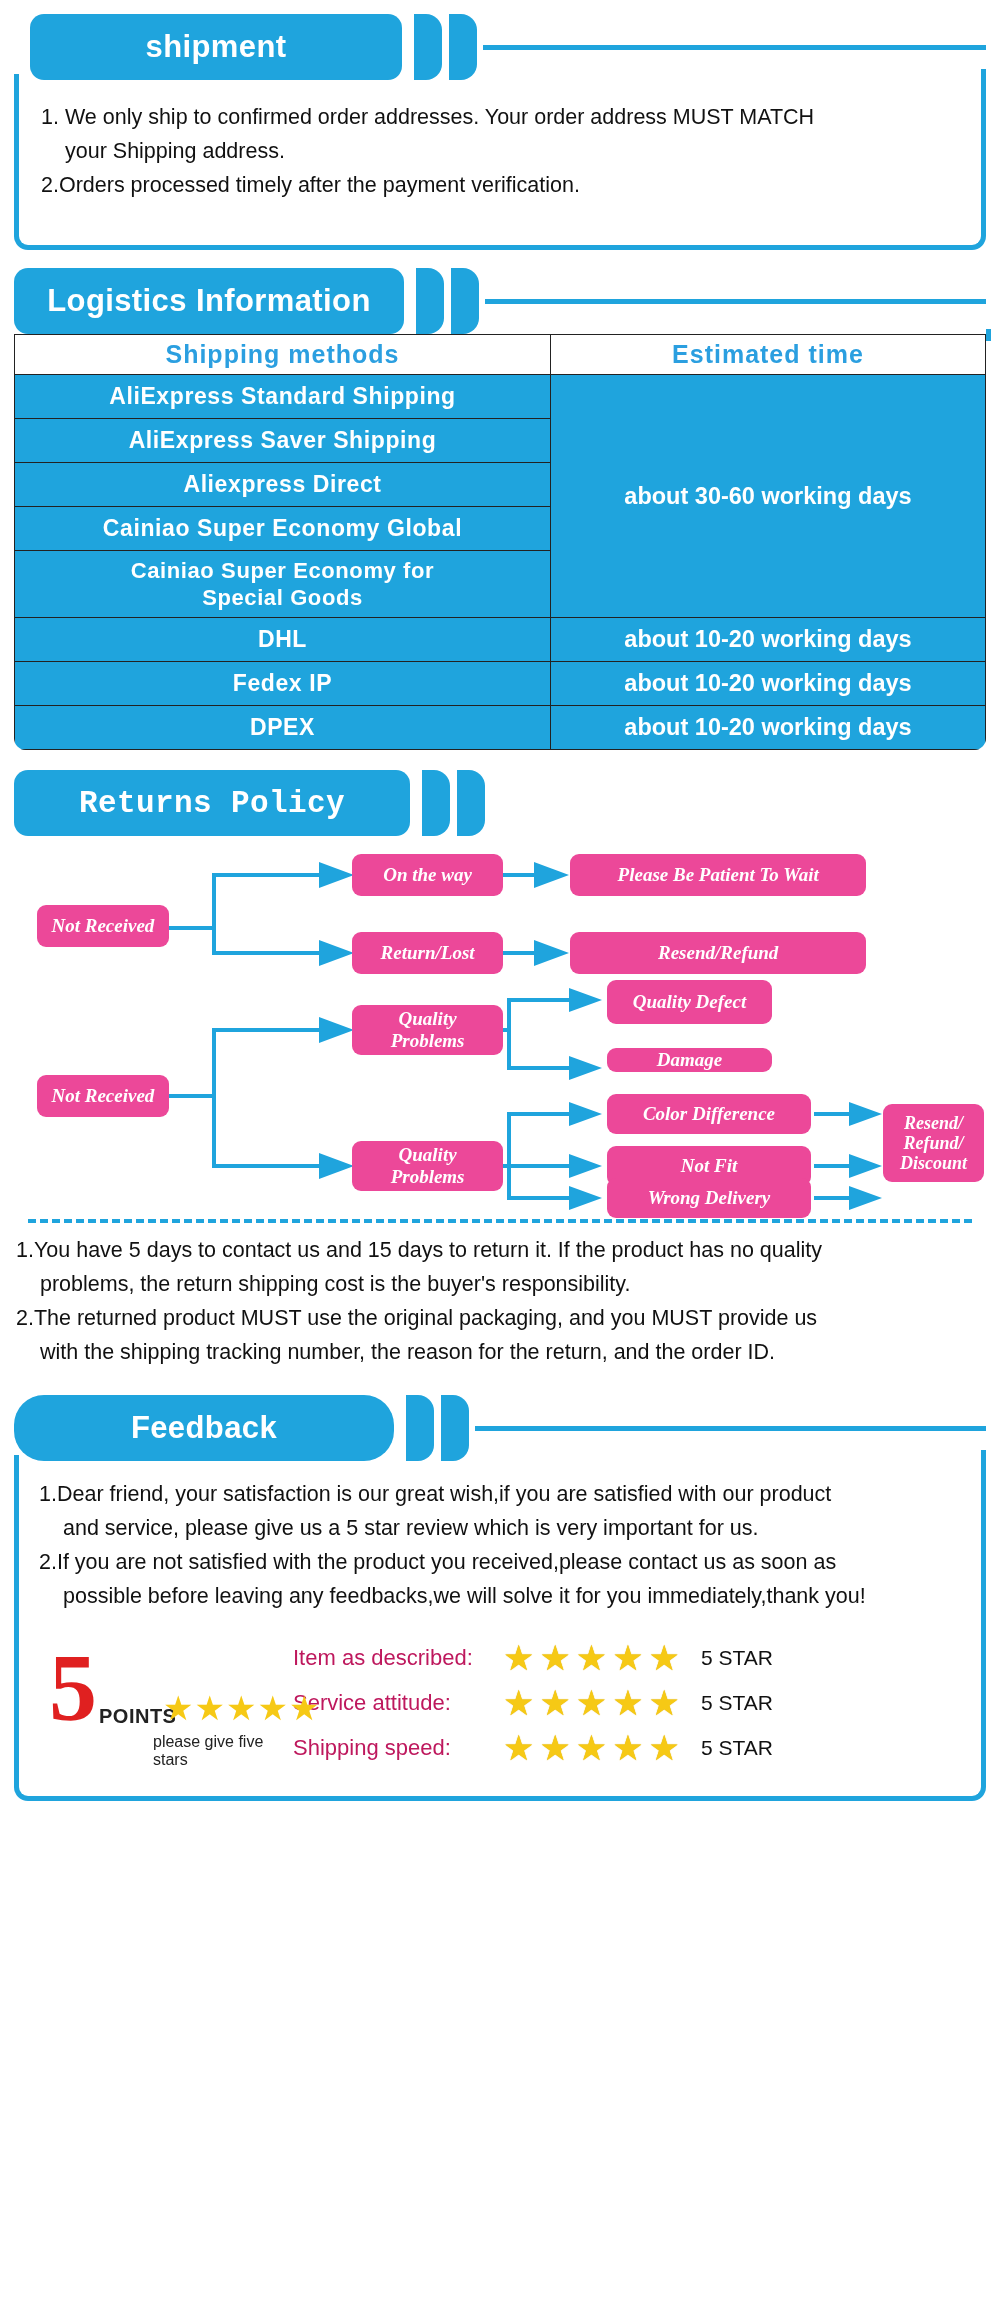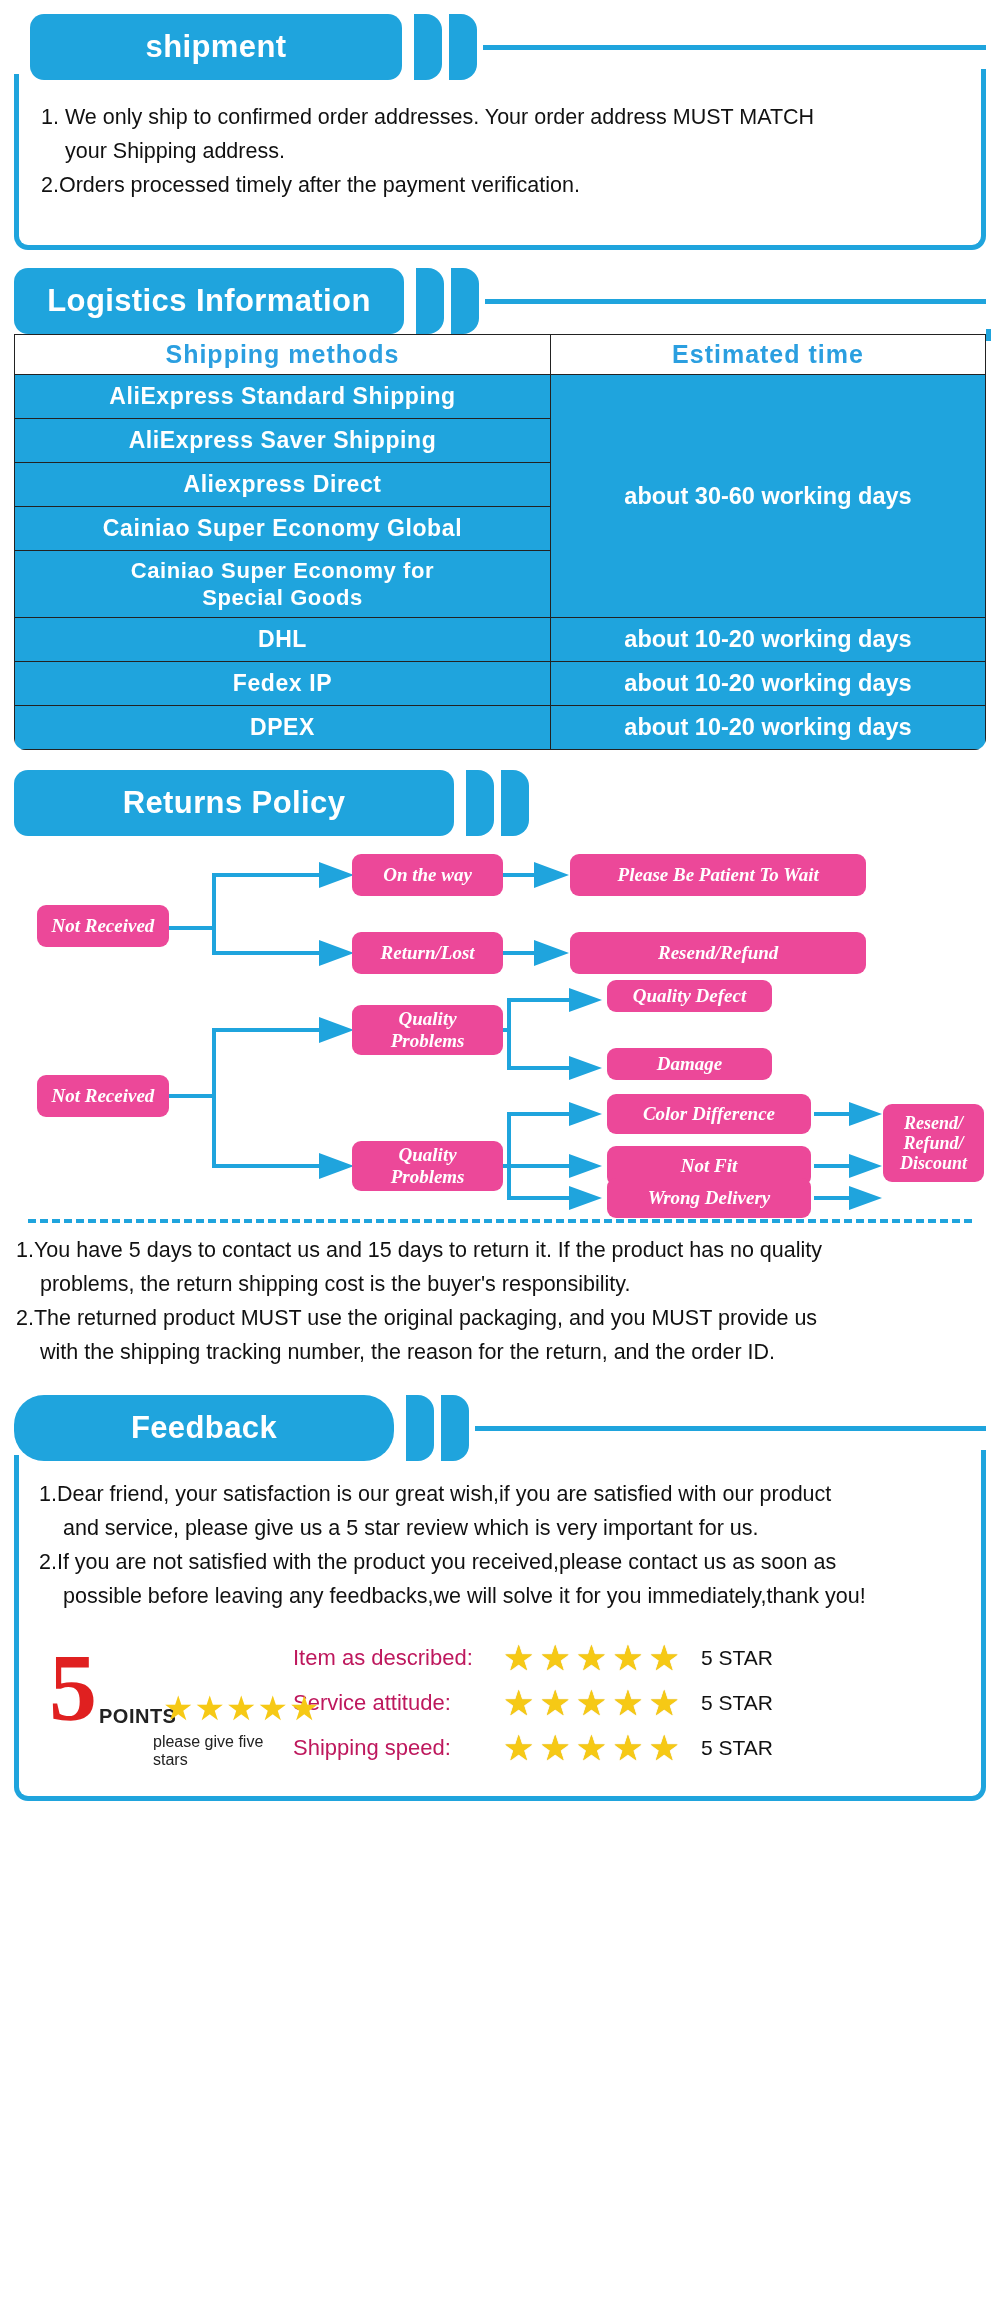--- a/index.html
+++ b/index.html
@@ -37,21 +37,21 @@
     color: #ffffff;
     font-weight: bold;
     font-size: 31px;
     letter-spacing: .4px;
     padding: 0 20px;
     font-family: "Liberation Sans", sans-serif;
     height: 100%;
   }
   .head-tab.w-ship   { width: 372px; margin-left: 16px; }
   .head-tab.w-log    { width: 390px; }
-  .head-tab.w-ret    { width: 440px; }
+  .head-tab.w-ret    { width: 396px; font-family: Liberation Mono, monospace; }
   .head-tab.w-feed   { width: 380px; border-radius: 30px; }
 
   .dshape {
     width: 28px;
     background: #1fa4dd;
     border-radius: 0 16px 16px 0;
     margin-left: 12px;
     height: 100%;
   }
   .dshape.second { margin-left: 7px; }
@@ -389,22 +389,22 @@
         <path d="M800 212 L835 212" stroke="#1fa4dd" stroke-width="4" fill="none"></path>
         <polygon points="835,200 868,212 835,224" fill="#1fa4dd"></polygon>
       </svg>
 
       <div class="fbox" style="left:2.4%;top:89px;width:13.5%;height:42px;">Not Received</div>
       <div class="fbox" style="left:34.8%;top:19px;width:15.5%;height:50px;white-space:pre-line;">Quality
 Problems</div>
       <div class="fbox" style="left:34.8%;top:155px;width:15.5%;height:50px;white-space:pre-line;">Quality
 Problems</div>
 
-      <div class="fbox" style="left:61%;top:-6px;width:17%;height:32px;">Quality Defect</div>
-      <div class="fbox" style="left:61%;top:62px;width:17%;height:32px;">Damage</div>
+      <div class="fbox" style="left:61%;top:-6px;width:17%;height:44px;">Quality Defect</div>
+      <div class="fbox" style="left:61%;top:62px;width:17%;height:24px;">Damage</div>
       <div class="fbox" style="left:61%;top:108px;width:21%;height:40px;">Color Difference</div>
       <div class="fbox" style="left:61%;top:160px;width:21%;height:40px;">Not Fit</div>
       <div class="fbox" style="left:61%;top:192px;width:21%;height:40px;">Wrong Delivery</div>
       <div class="fbox small" style="left:89.4%;top:118px;width:10.4%;height:78px;white-space:pre-line;line-height:20px;">Resend/
 Refund/
 Discount</div>
     </div>
 
     <div class="dashed" style="margin-top:8px;"></div>
 

